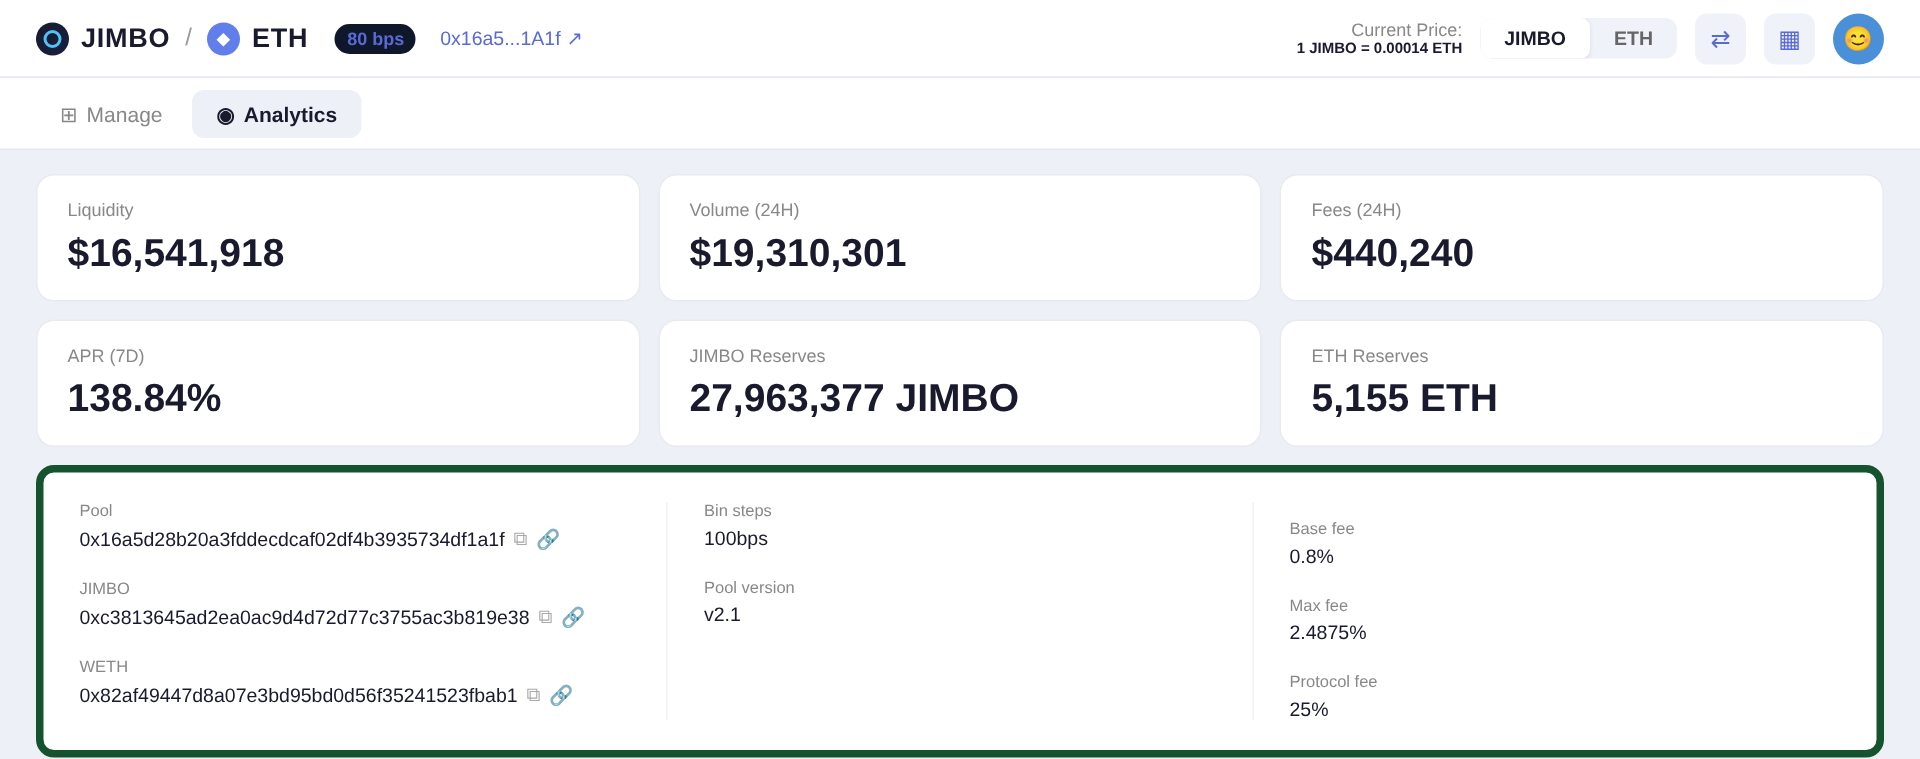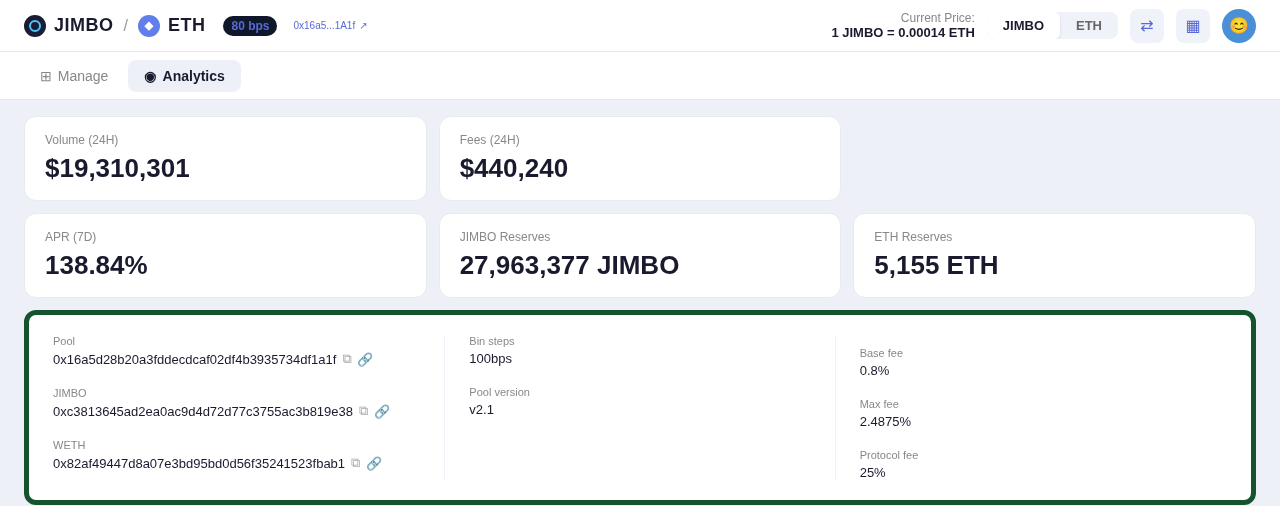--- a/index.html
+++ b/index.html
@@ -52,39 +52,39 @@
       background: #0f172a;
       color: #5a6ad4;
       font-size: 12px;
       font-weight: 600;
       padding: 3px 8px;
       border-radius: 12px;
       margin-left: 10px;
     }
     .address-link {
       color: #5a6ad4;
-      font-size: 10px;
+      font-size: 13px;
       margin-left: 8px;
       display: flex; align-items: center; gap: 4px;
     }
     .header-right {
       margin-left: auto;
       display: flex;
       align-items: center;
       gap: 12px;
     }
     .price-info {
       text-align: right;
     }
     .price-label {
       font-size: 12px;
       color: #888;
     }
     .price-value {
-      font-size: 13px;
+      font-size: 10px;
       font-weight: 600;
       color: #1a1a2e;
     }
     .token-toggle {
       display: flex;
       background: #f0f2fa;
       border-radius: 8px;
       overflow: hidden;
     }
     .token-btn {
@@ -265,20 +265,24 @@
   <button class="nav-tab active">
     <span class="nav-icon">◉</span>
     <span>Analytics</span>
   </button>
 </div>
 
 <div class="content">
 
   <div class="stats-grid">
     <div class="stat-card">
+      <div class="stat-label">Liquidity</div>
+      <div class="stat-value">$16,541,918</div>
+    </div>
+    <div class="stat-card">
       <div class="stat-label">Volume (24H)</div>
       <div class="stat-value">$19,310,301</div>
     </div>
     <div class="stat-card">
       <div class="stat-label">Fees (24H)</div>
       <div class="stat-value">$440,240</div>
     </div>
   </div>
 
   <div class="stats-grid">

